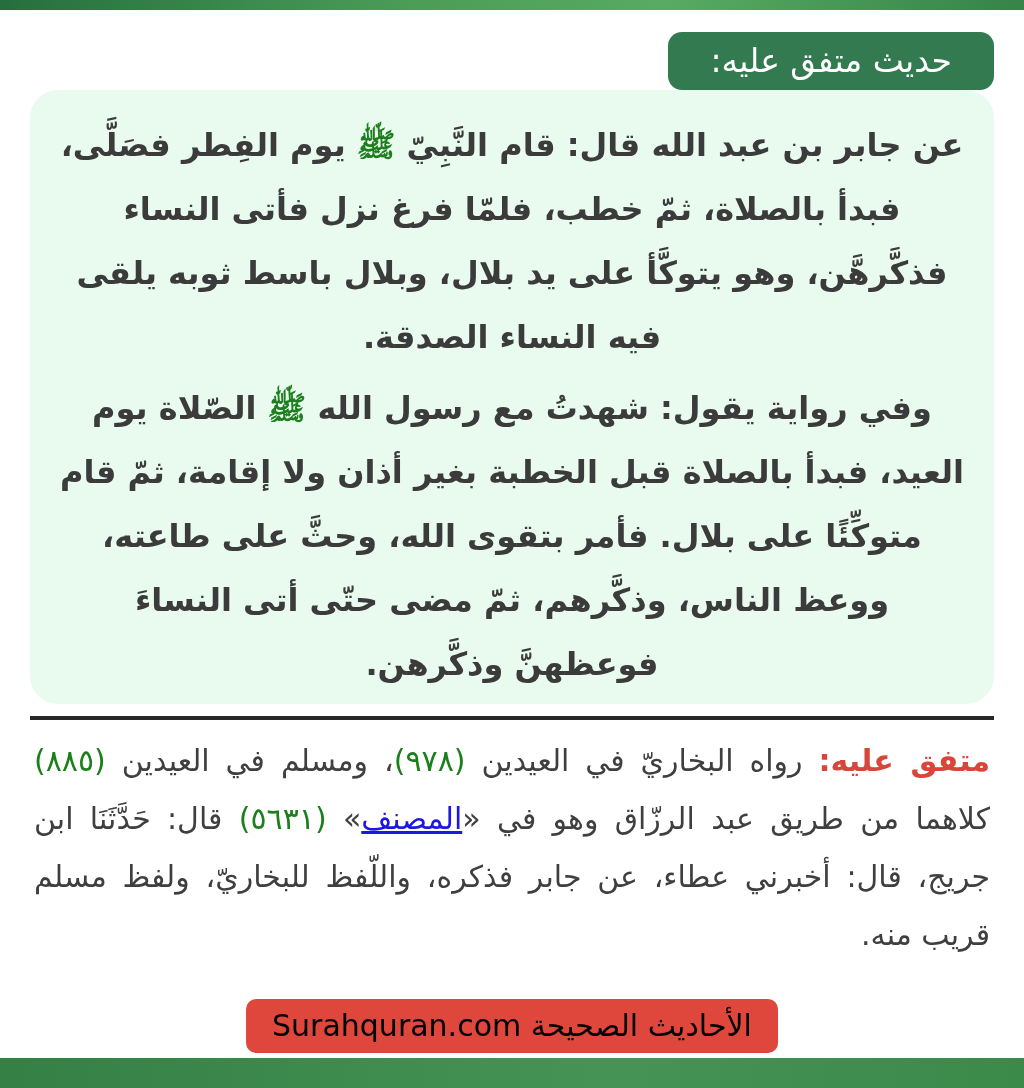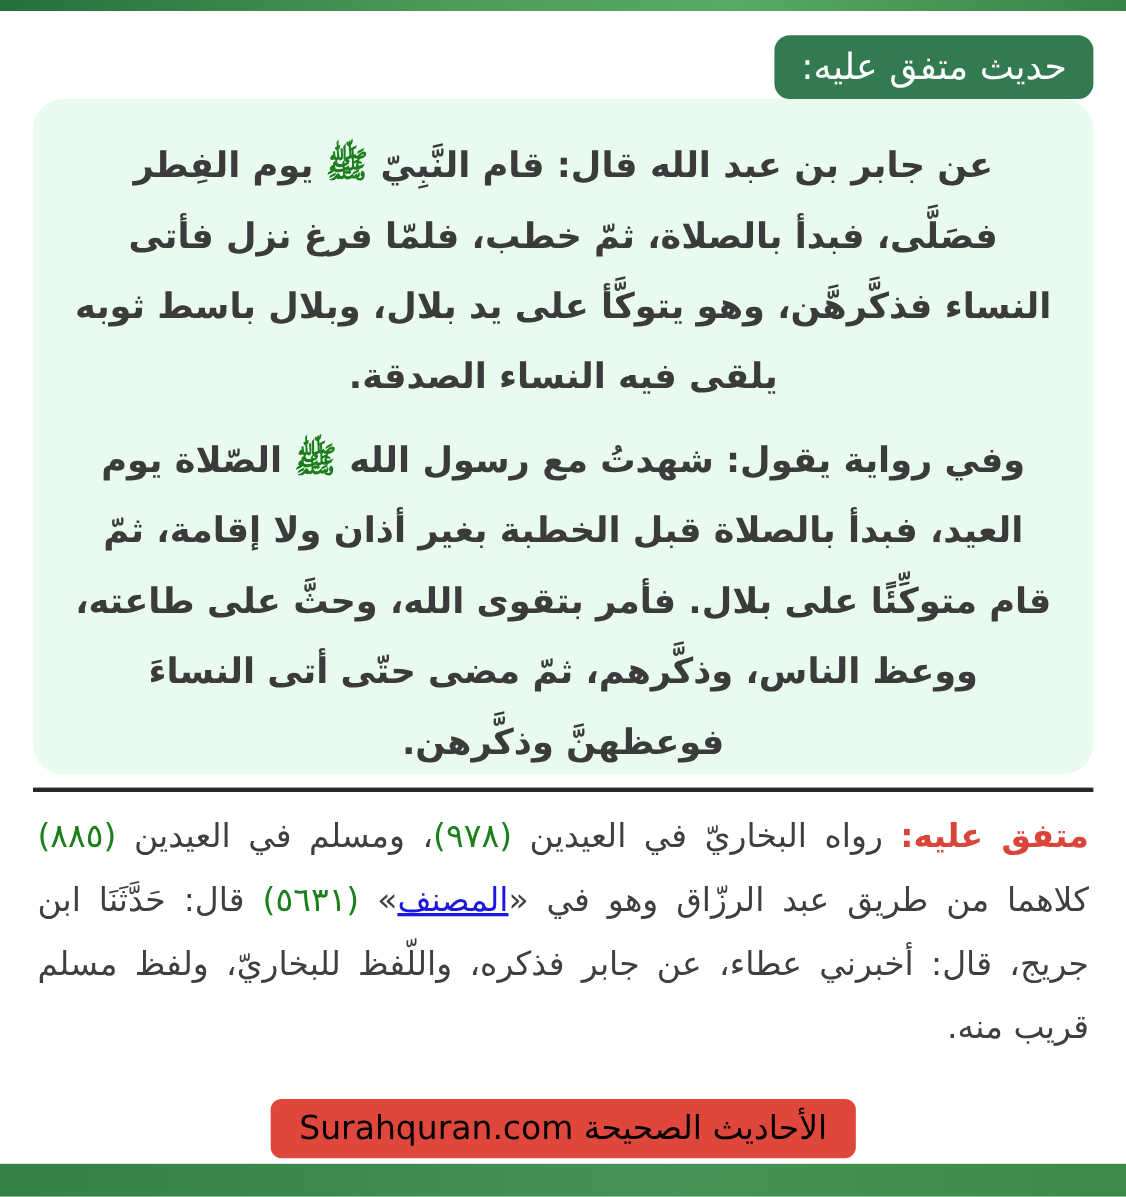--- a/index.html
+++ b/index.html
@@ -12,39 +12,39 @@
     overflow: hidden;
   }
   .top-bar {
     position: absolute; top: 0; left: 0;
     width: 1024px; height: 10px;
     background: linear-gradient(to right, #256f3e, #4c9c58 40%, #57ab62 65%, #378348 100%);
   }
   .badge {
     position: absolute; top: 32px; right: 30px;
     height: 58px; line-height: 58px;
-    padding: 0 24px;
+    padding: 0 42px;
     background: var(--accent-green, #337a50);
     border-radius: 14px;
     color: #ffffff;
     font-size: 33px;
     white-space: nowrap;
   }
   .hadith-box {
     position: absolute; top: 90px; right: 30px;
     width: 964px; height: 614px;
     box-sizing: border-box;
     padding: 16px 22px;
     background: var(--box-mint, #e8fbee);
     border-radius: 28px;
     text-align: center;
     overflow: hidden;
   }
   .hadith-par {
-    margin: 12px;
+    margin: 7px;
     font-size: 32px;
     font-weight: bold;
     color: var(--text-dark, #3b3b3b);
     line-height: 64px;
   }
   .seg-normal {}
   .seg-saw { color: var(--saw-green, #1e7e1e); }
   .seg-red { color: var(--red-accent, #d9453a); font-weight: bold; }
   .seg-green { color: var(--number-green, #1b7f1b); }
   .seg-link {

